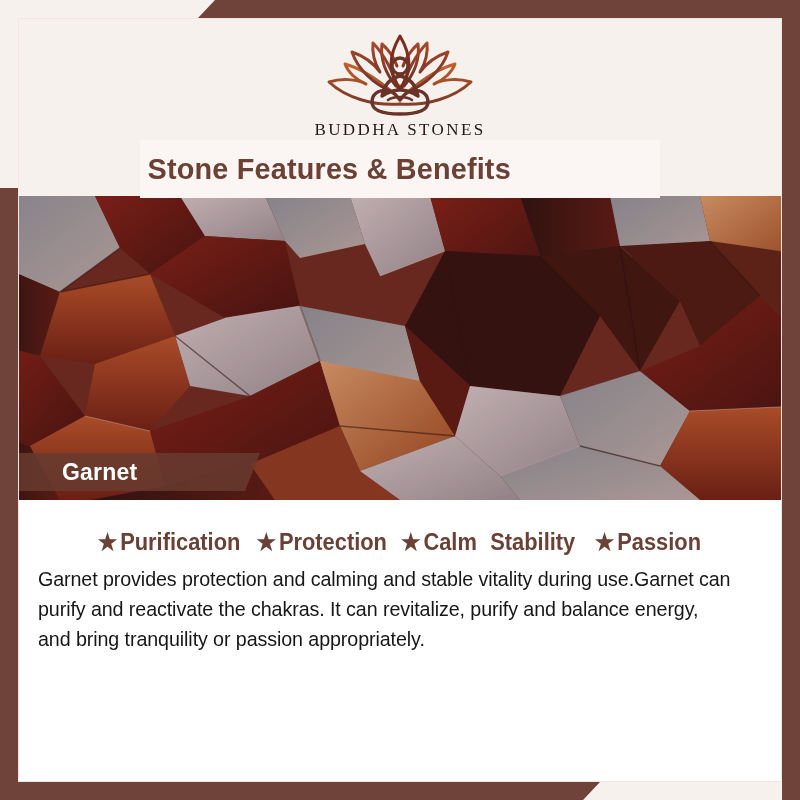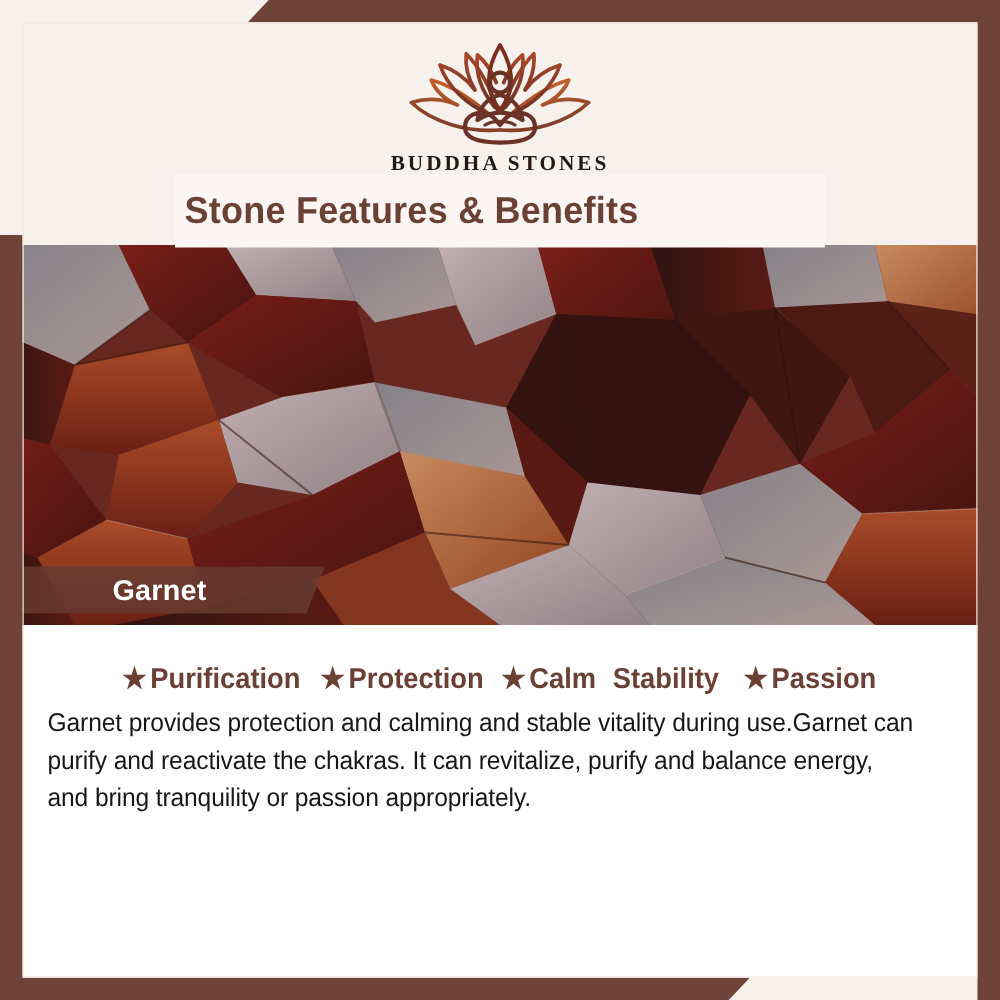--- a/index.html
+++ b/index.html
@@ -63,21 +63,20 @@
     top: 18px; left: 0;
     width: 800px; height: 122px;
     background: #f7f1ed;
     z-index: 2;
   }
   .logo-wrap {
     position: absolute;
     top: 8px; left: 0;
     width: 800px;
     text-align: center;
-    font-weight: bold;
   }
   .logo-mark {
     display: block;
     margin: 0 auto;
   }
   .brand-name {
     display: block;
     margin-top: -2px;
     font-family: "Liberation Serif", serif;
     font-size: 17px;
@@ -122,21 +121,21 @@
     position: absolute;
     top: 453px; left: 0;
     width: 260px; height: 38px;
     background: rgba(104, 58, 48, 0.86);
     clip-path: polygon(0 0, 260px 0, 245px 38px, 0 38px);
     display: flex;
     align-items: center;
     z-index: 5;
   }
   .name-bar-text {
-    padding-left: 90px;
+    padding-left: 62px;
     font-family: "Liberation Sans", sans-serif;
     font-size: 23px;
     font-weight: bold;
     color: #ffffff;
     letter-spacing: 0.2px;
   }
 
   
   .content {
     position: absolute;

